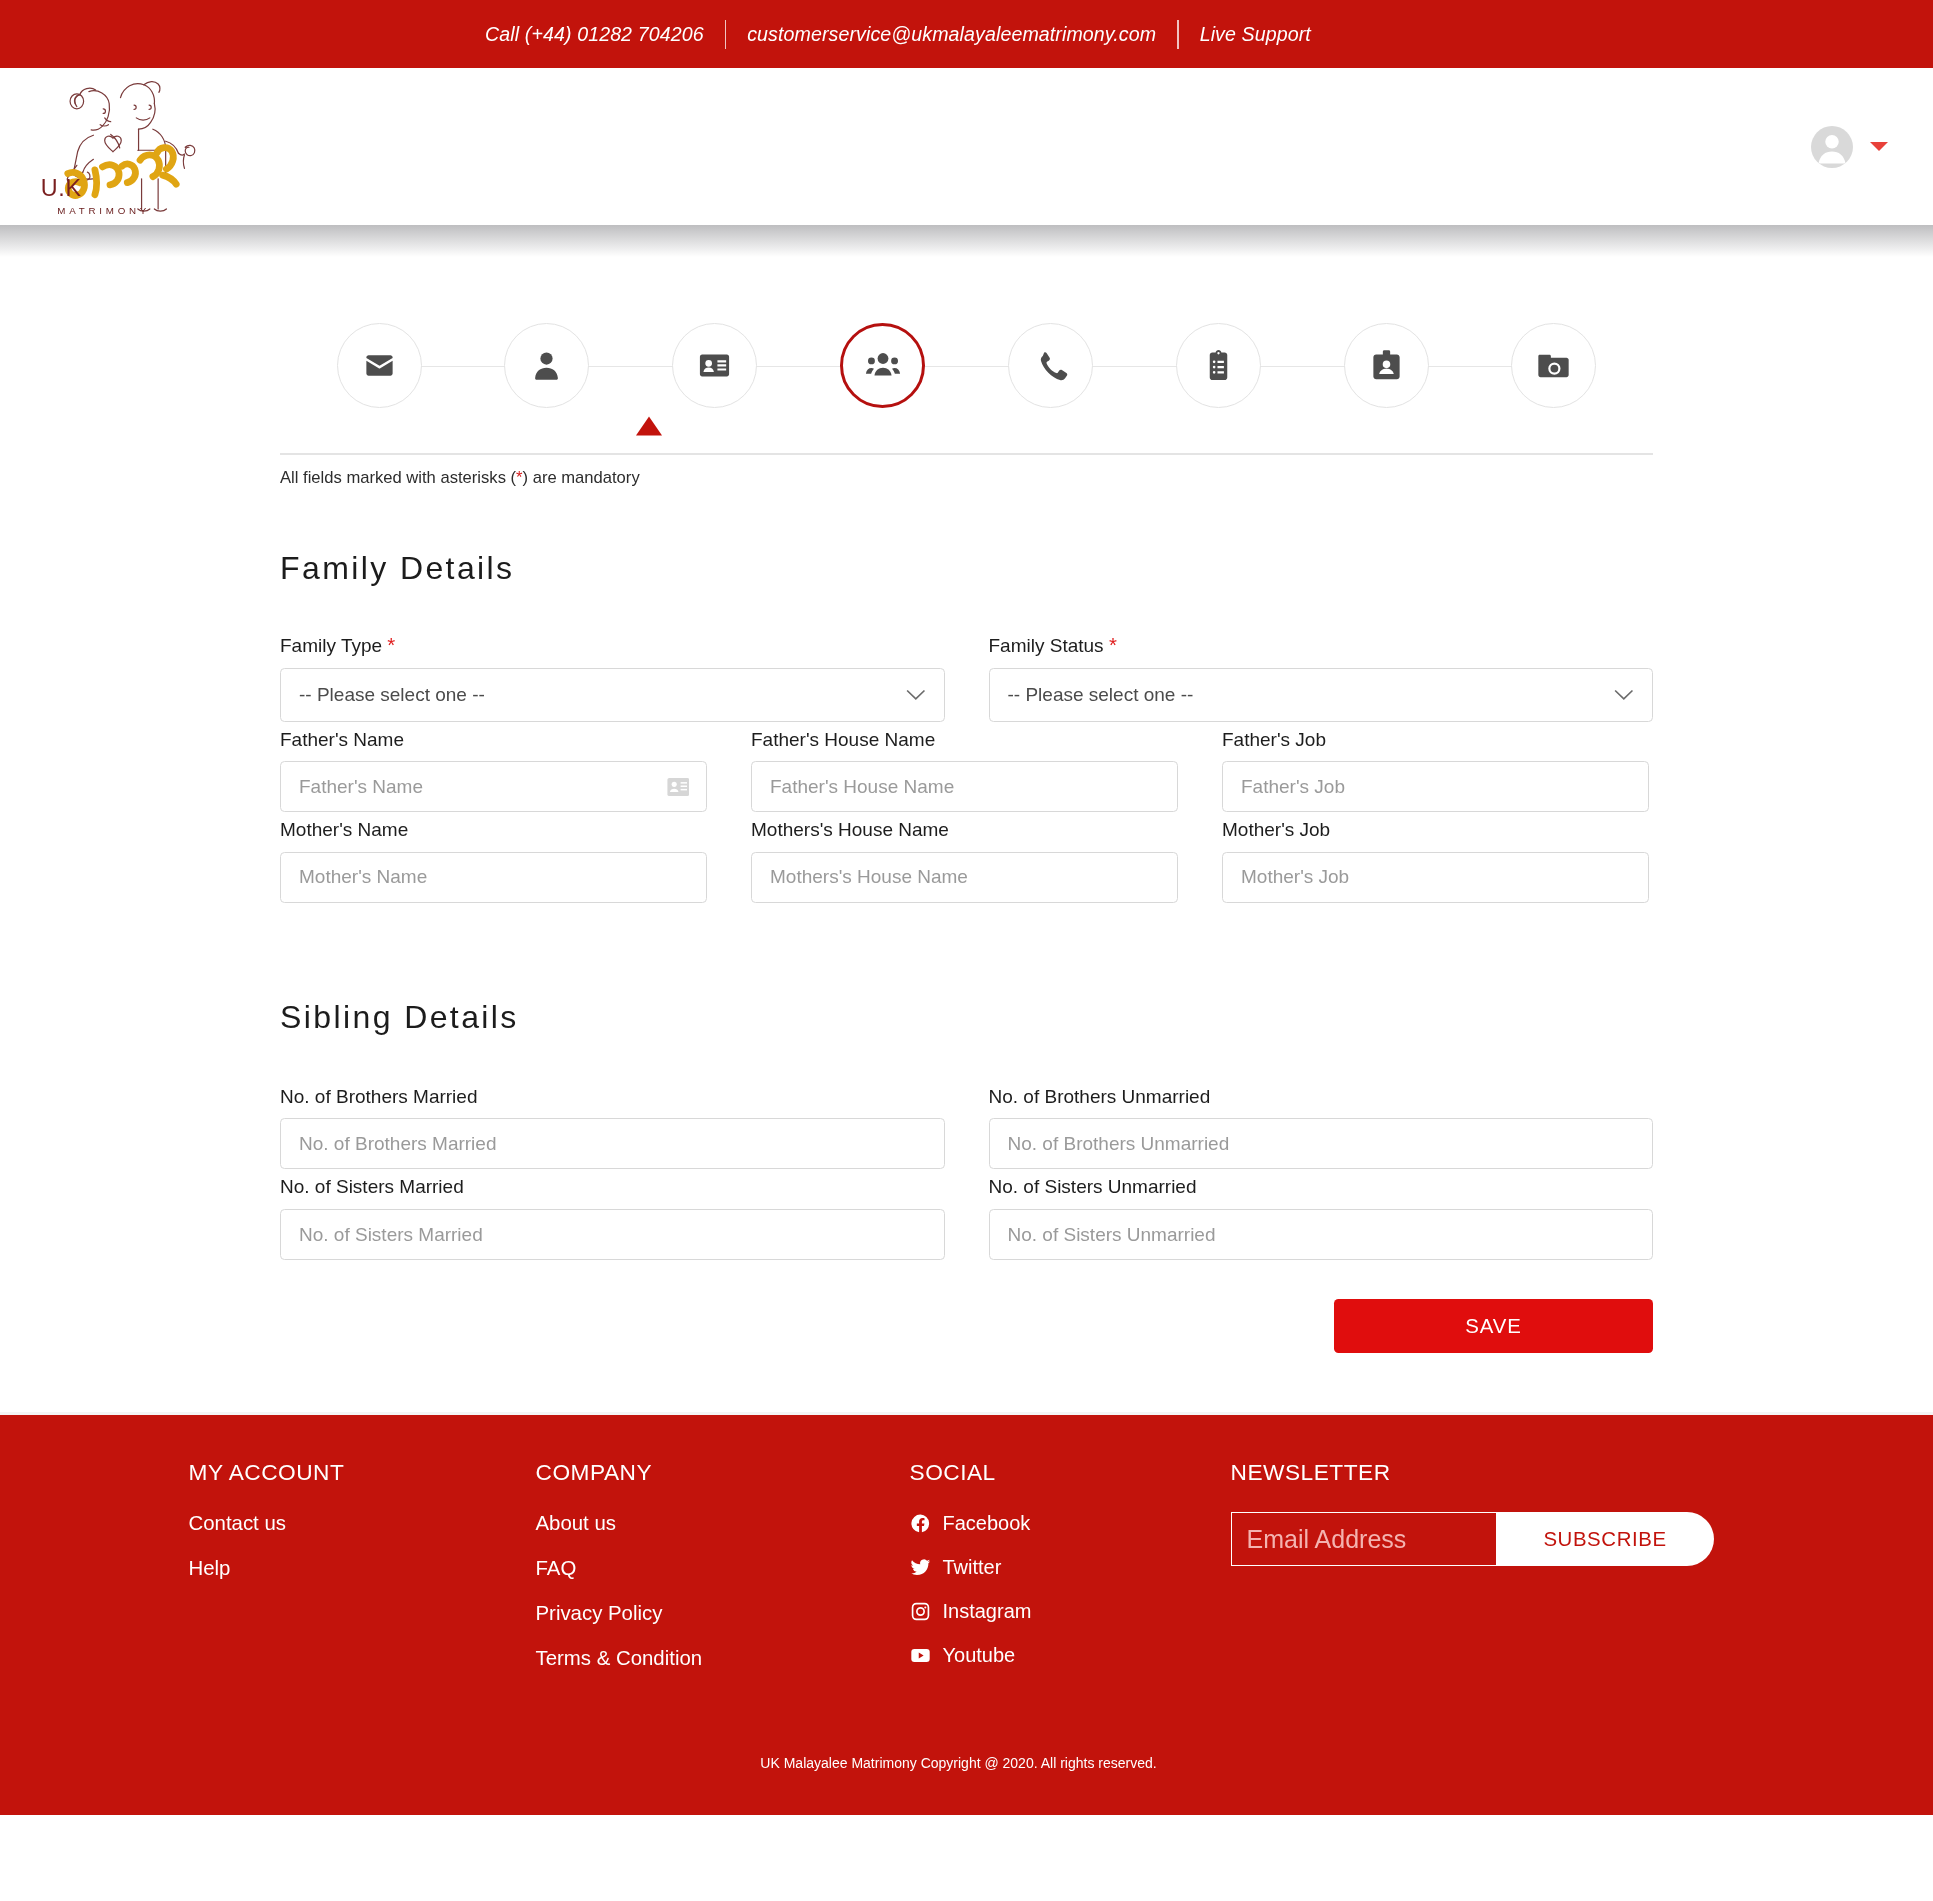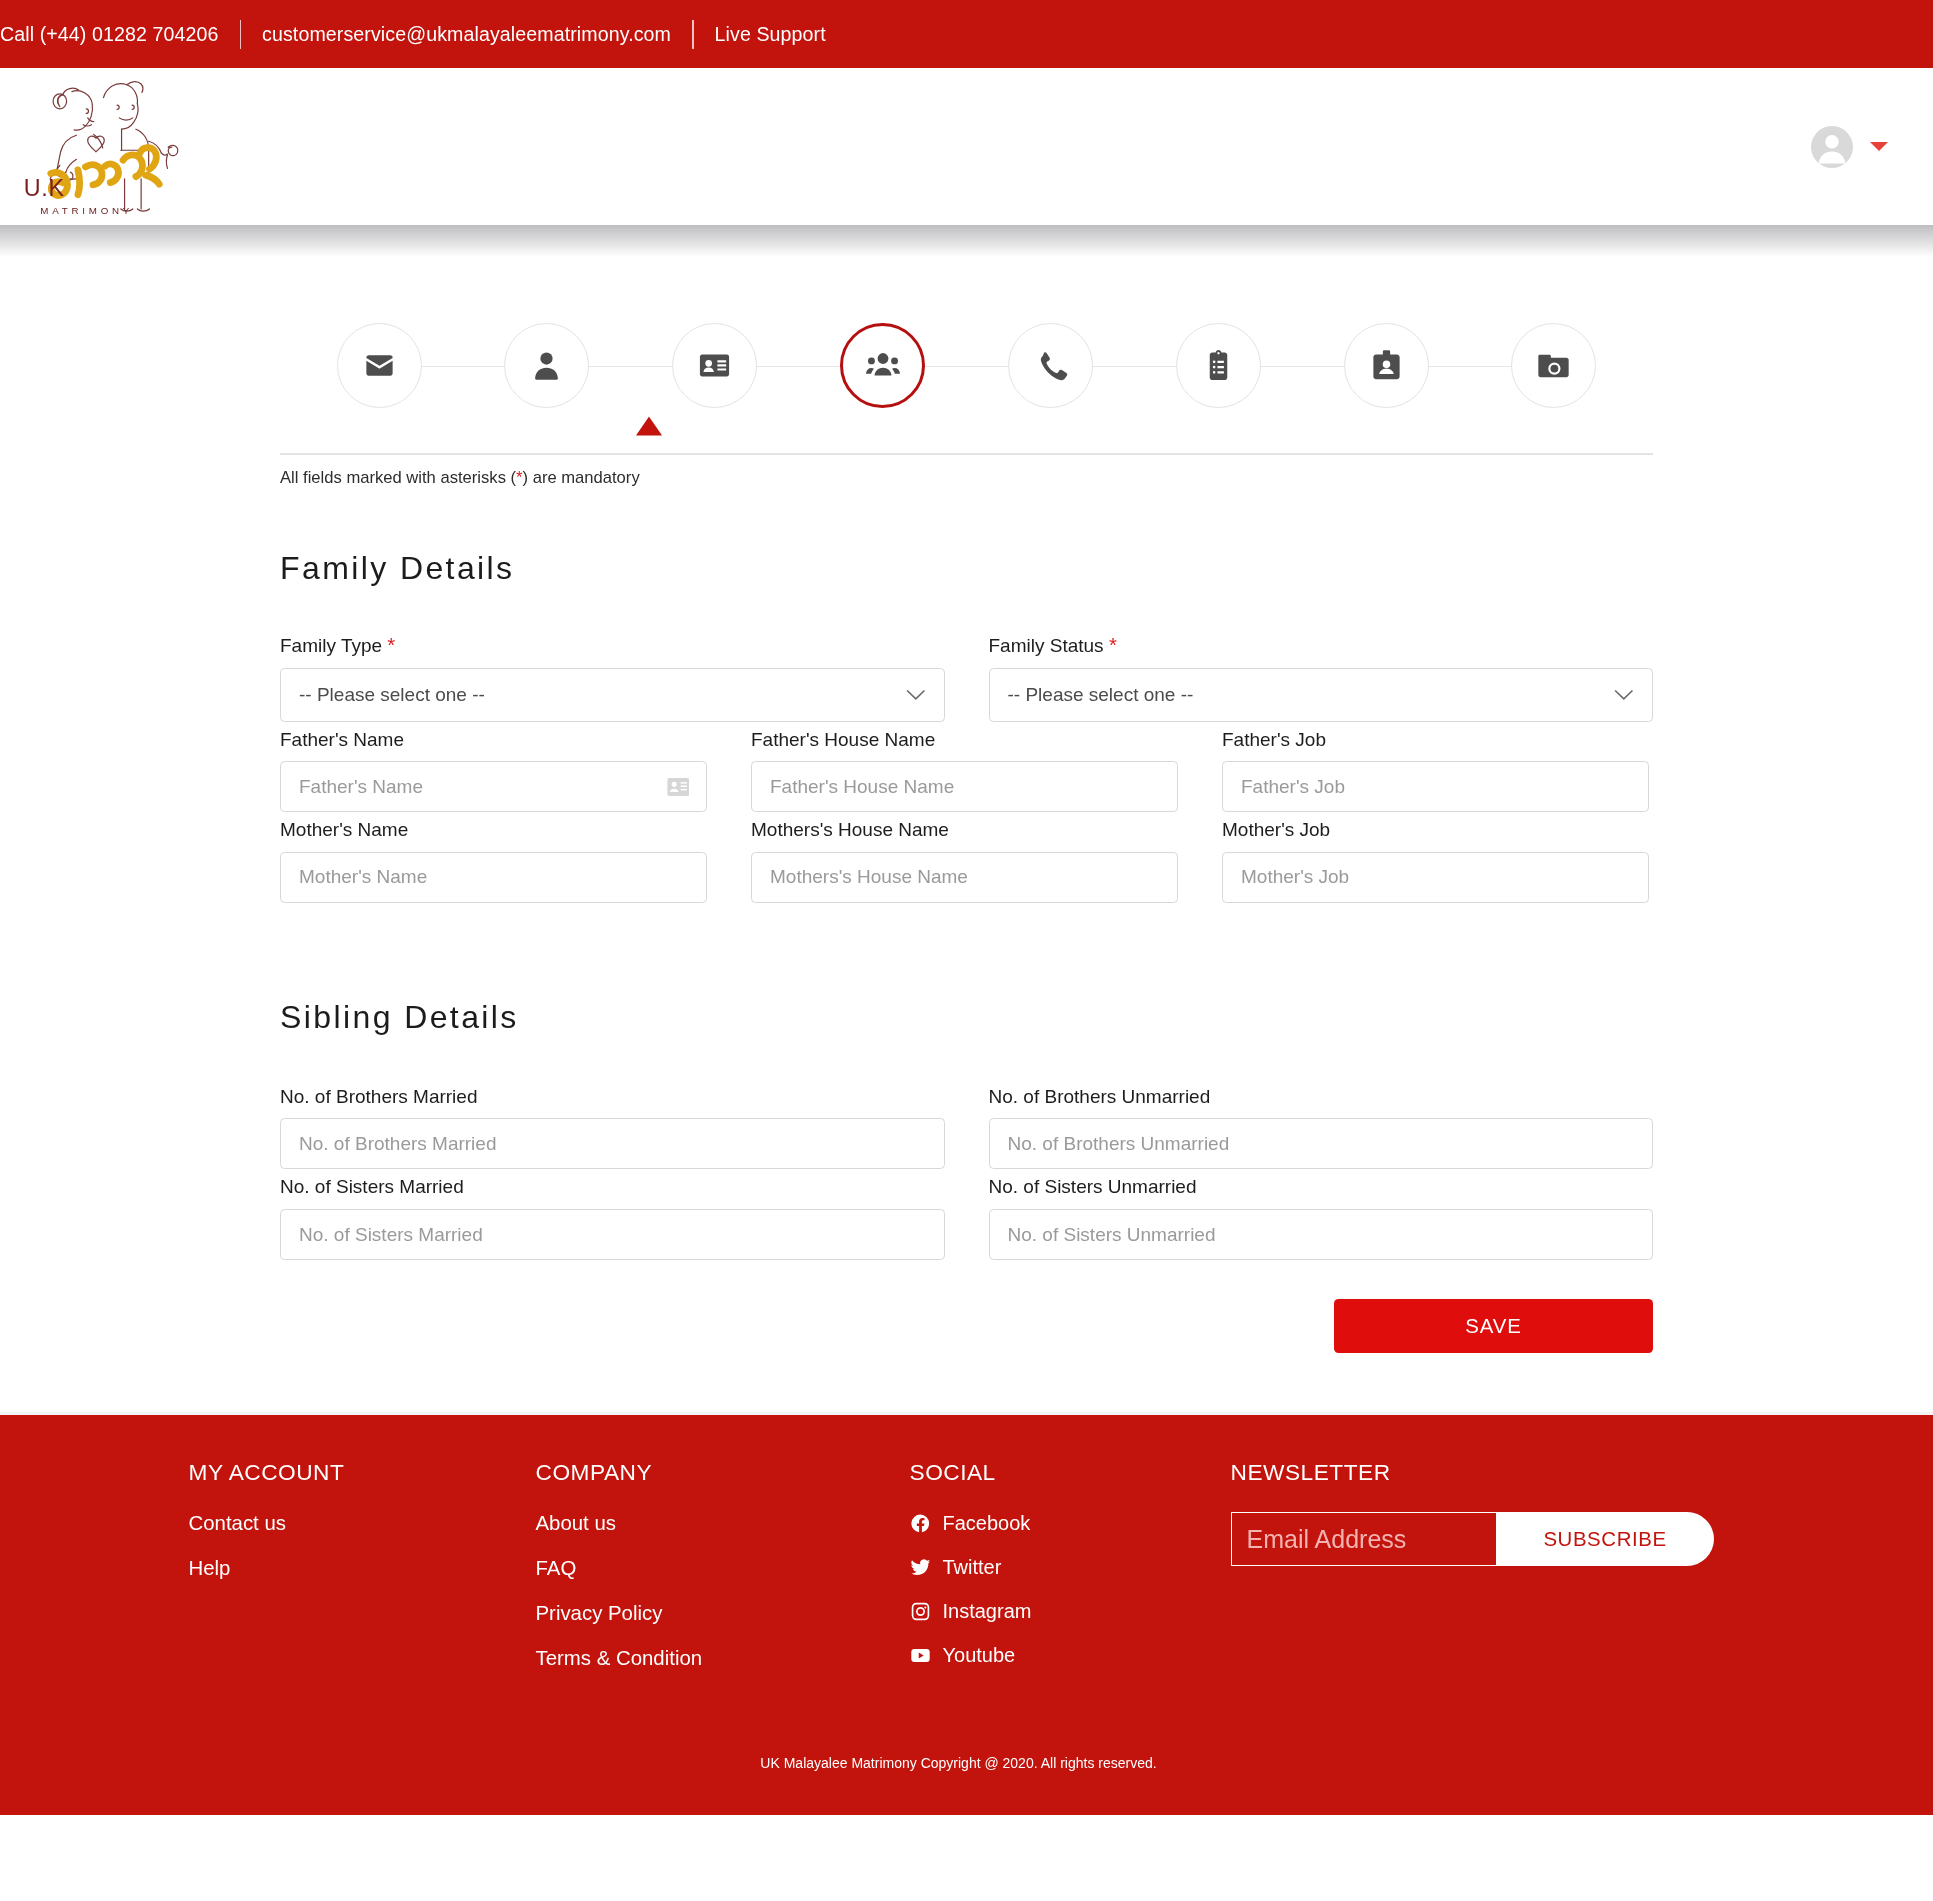--- a/index.html
+++ b/index.html
@@ -13,23 +13,24 @@
   }
 
   .page { position: relative; width: 1933px; height: 1902px; background:#fff; }
 
   
   .topbar {
     height: 68px;
     background: #c2130c;
     display: flex;
     align-items: center;
-    justify-content: flex-start;
+    justify-content: center;
     padding-right: 137px;
     color: #ffffff;
+    font-style: italic;
   }
   .topbar-inner { display: flex; align-items: center; }
   .topbar a, .topbar span.tb-item {
     color: #ffffff;
     text-decoration: none;
     font-size: 19.6px;
     letter-spacing: 0.1px;
     white-space: nowrap;
   }
   .tb-sep {
@@ -41,21 +42,21 @@
   }
 
   
   .header {
     position: relative;
     height: 157px;
     background: #ffffff;
     display: flex;
     align-items: center;
     justify-content: space-between;
-    padding: 0 45px 0 13px;
+    padding: 0 45px 0 30px;
     z-index: 5;
   }
   .header::after {
     content: "";
     position: absolute;
     left: 0; right: 0; top: 100%;
     height: 32px;
     background: linear-gradient(to bottom, rgba(110,110,115,.45), rgba(120,120,125,0));
     pointer-events: none;
   }

